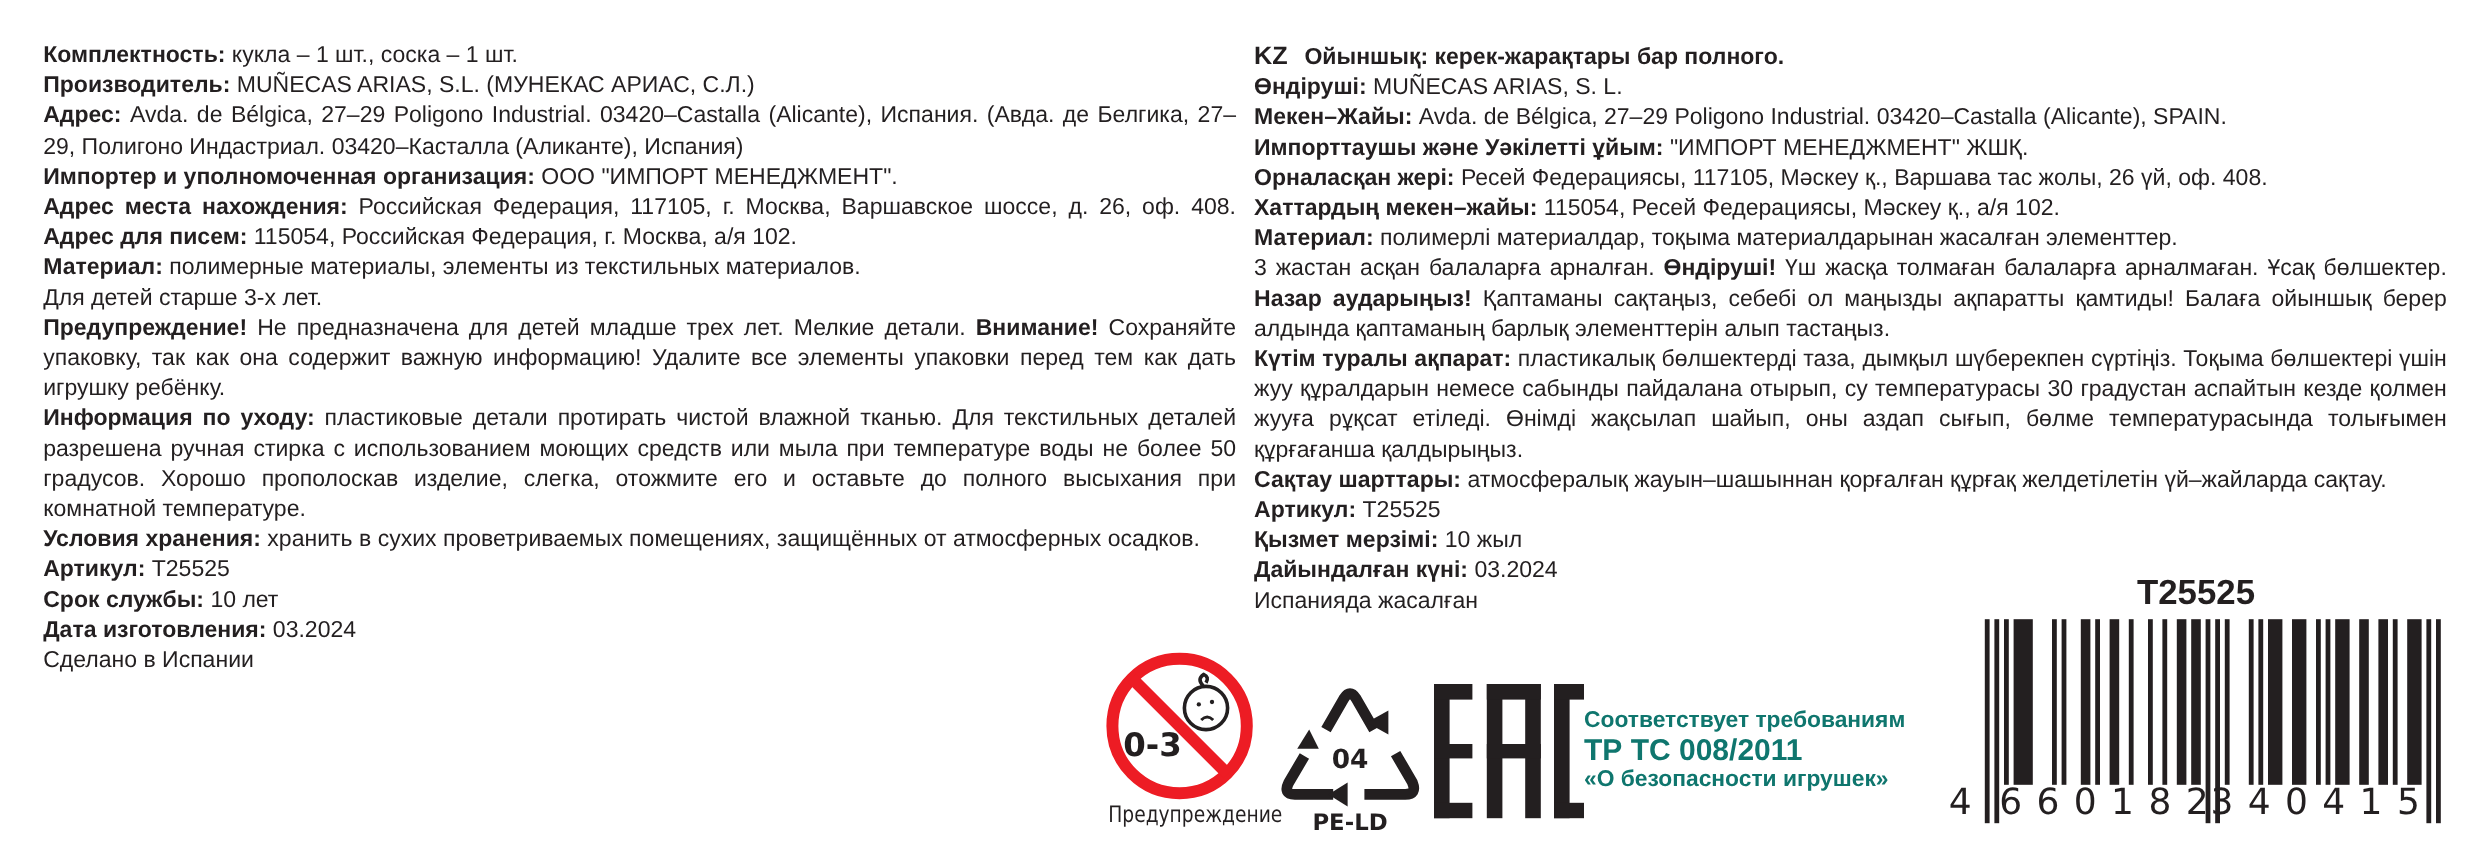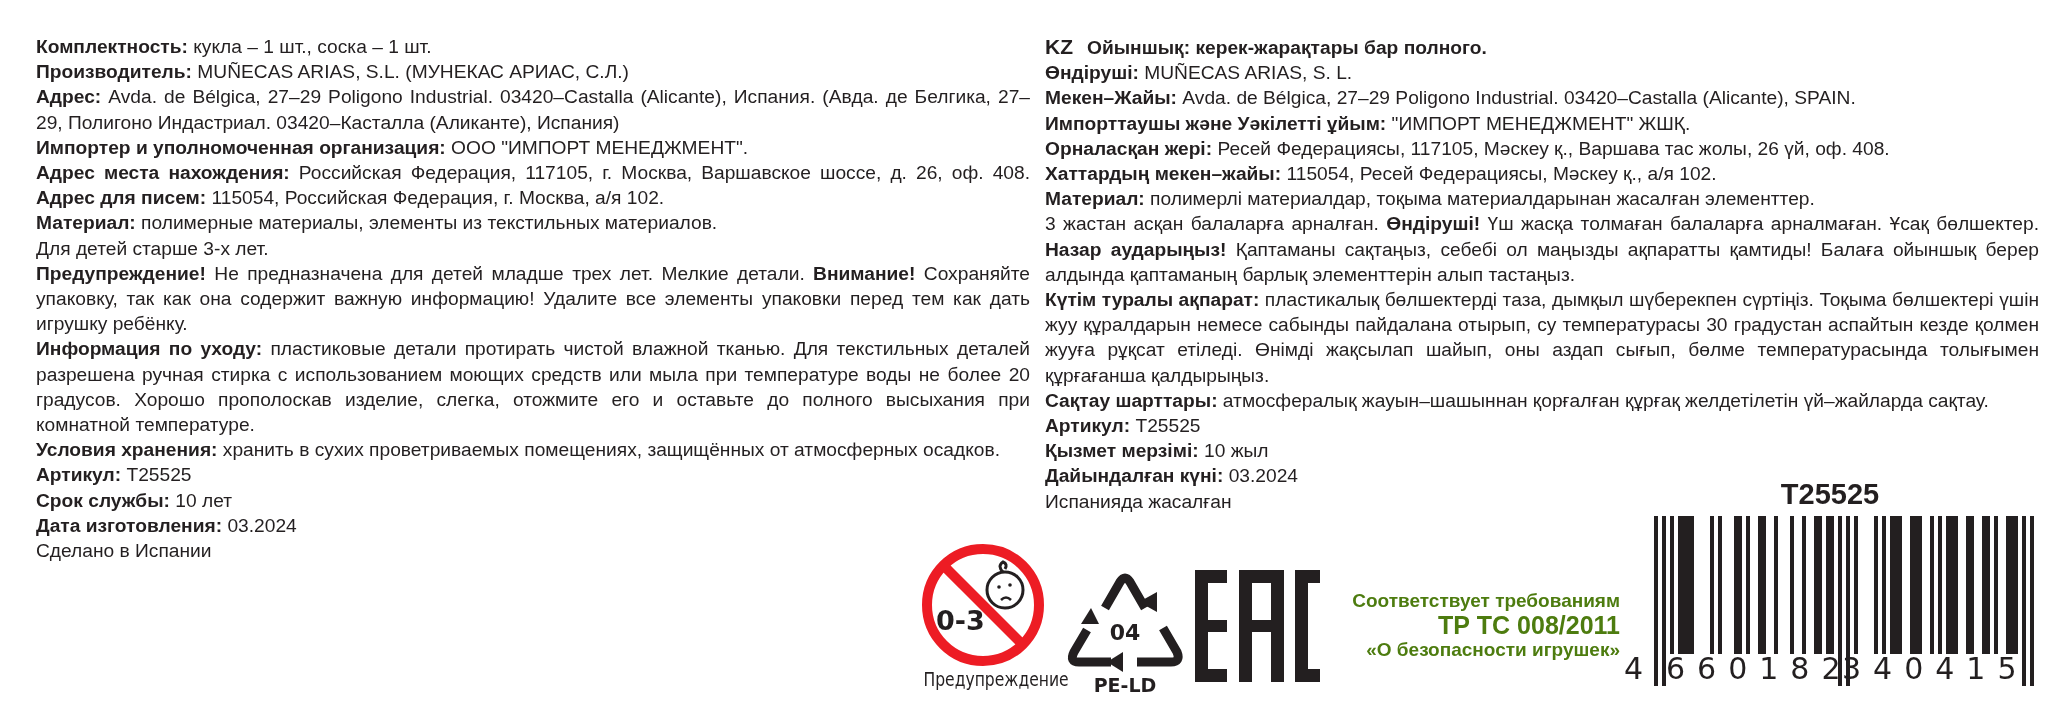--- a/index.html
+++ b/index.html
@@ -11,21 +11,21 @@
   .line { white-space: nowrap; }
   .para { text-align: justify; text-align-last: left; }
   b { font-weight: bold; }
   .lang { font-weight: bold; font-size: 21px; margin-right: 14px; }
   .icons { position: absolute; top: 540px; left: 910px; }
   .icon-age { position: absolute; left: 0; top: 0; width: 150px; height: 150px; }
   .age-caption { position: absolute; left: 0px; top: 128px; width: 150px; text-align: center;
       font-size: 19px; font-family: "DejaVu Sans", sans-serif; transform: scaleX(0.82); transform-origin: center; white-space: nowrap; }
   .icon-recycle { position: absolute; left: 155px; top: 28px; width: 120px; height: 130px; }
   .icon-eac { position: absolute; left: 285px; top: 30px; width: 125px; height: 112px; }
-  .cert { position: absolute; left: 1320px; top: 590px; width: 300px; text-align: right; font-weight: bold; color: #4d7c0f; }
+  .cert { position: absolute; left: 1320px; top: 590px; width: 300px; text-align: left; font-weight: bold; color: #0f766e; }
   .cert .c1 { font-size: 19px; line-height: 22px; }
   .cert .c2 { font-size: 25px; line-height: 26px; }
   .cert .c3 { font-size: 19px; line-height: 24px; }
   .barcode-wrap { position: absolute; left: 1630px; top: 478px; width: 420px; height: 242px; }
   .barcode-title { position: absolute; left: 0; width: 400px; top: 0; text-align: center; font-weight: bold; font-size: 29px; }
   .bars { position: absolute; left: 24px; top: 38px; height: 170px; width: 390px; }
   .bar { position: absolute; top: 0; background: #231f20; }
   .digits { position: absolute; top: 173px; font-family: "DejaVu Sans", sans-serif; font-size: 30px; letter-spacing: 12px; }
 </style>
 </head>
@@ -33,21 +33,21 @@
 
 <div class="col col-rus">
   <div class="line"><b>Комплектность:</b><span> кукла – 1 шт., соска – 1 шт.</span></div>
   <div class="line"><b>Производитель:</b><span> MUÑECAS ARIAS, S.L. (МУНЕКАС АРИАС, С.Л.)</span></div>
   <div class="para"><b>Адрес:</b><span> Avda. de Bélgica, 27–29 Poligono Industrial. 03420–Castalla (Alicante), Испания. (Авда. де Белгика, 27–29, Полигоно Индастриал. 03420–Касталла (Аликанте), Испания)</span></div>
   <div class="line"><b>Импортер и уполномоченная организация:</b><span> ООО "ИМПОРТ МЕНЕДЖМЕНТ".</span></div>
   <div class="para"><b>Адрес места нахождения:</b><span> Российская Федерация, 117105, г. Москва, Варшавское шоссе, д. 26, оф. 408. </span><b>Адрес для писем:</b><span> 115054, Российская Федерация, г. Москва, а/я 102.</span></div>
   <div class="line"><b>Материал:</b><span> полимерные материалы, элементы из текстильных материалов.</span></div>
   <div class="line">Для детей старше 3-х лет.</div>
   <div class="para"><b>Предупреждение!</b><span> Не предназначена для детей младше трех лет. Мелкие детали. </span><b>Внимание!</b><span> Сохраняйте упаковку, так как она содержит важную информацию! Удалите все элементы упаковки перед тем как дать игрушку ребёнку.</span></div>
-  <div class="para"><b>Информация по уходу:</b><span> пластиковые детали протирать чистой влажной тканью. Для текстильных деталей разрешена ручная стирка с использованием моющих средств или мыла при температуре воды не более 20 градусов. Хорошо прополоскав изделие, слегка, отожмите его и оставьте до полного высыхания при комнатной температуре.</span></div>
+  <div class="para"><b>Информация по уходу:</b><span> пластиковые детали протирать чистой влажной тканью. Для текстильных деталей разрешена ручная стирка с использованием моющих средств или мыла при температуре воды не более 50 градусов. Хорошо прополоскав изделие, слегка, отожмите его и оставьте до полного высыхания при комнатной температуре.</span></div>
   <div class="para"><b>Условия хранения:</b><span> хранить в сухих проветриваемых помещениях, защищённых от атмосферных осадков.</span></div>
   <div class="line"><b>Артикул:</b><span> T25525</span></div>
   <div class="line"><b>Срок службы:</b><span> 10 лет</span></div>
   <div class="line"><b>Дата изготовления:</b><span> 03.2024</span></div>
   <div class="line">Сделано в Испании</div>
 </div>
 
 <div class="col col-kz">
   <div class="line">
     <span class="lang">KZ</span><b>Ойыншық: керек-жарақтары бар полного.</b>

